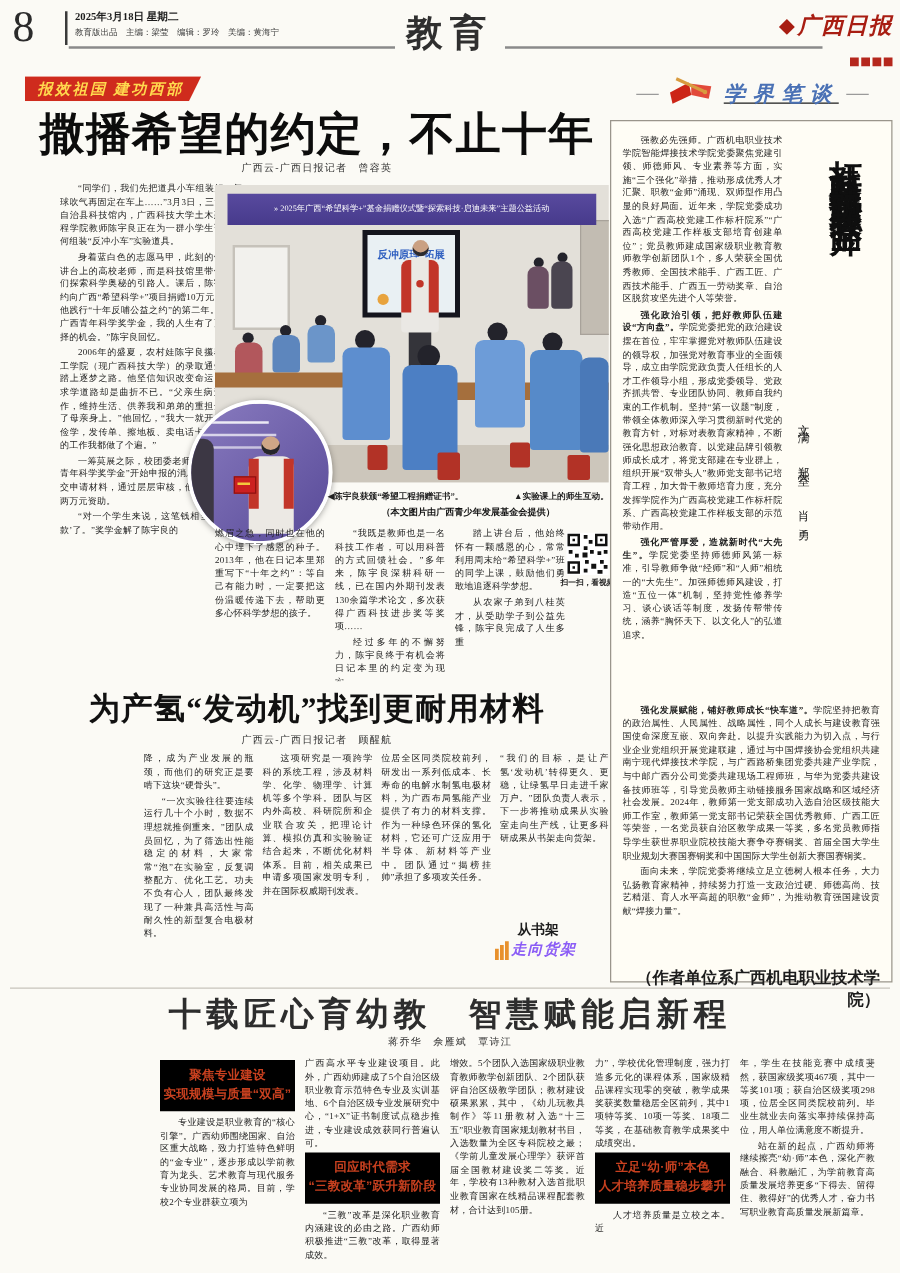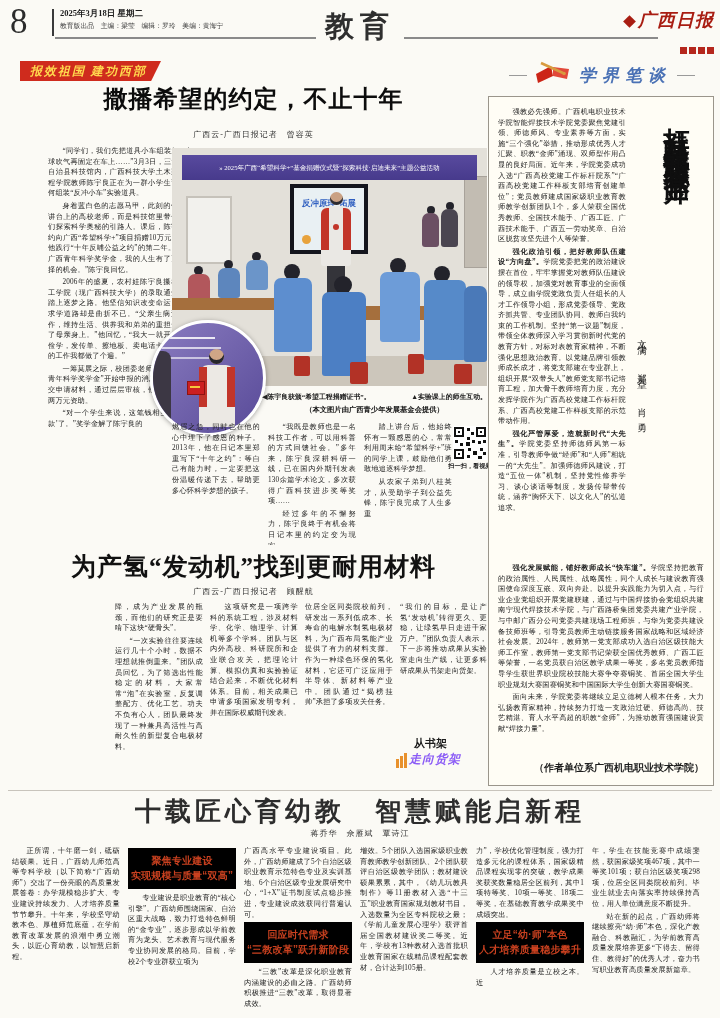--- a/index.html
+++ b/index.html
@@ -3,21 +3,21 @@
 <meta charset="utf-8">
 <style>
   html,body{margin:0;padding:0;background:#e9e7e2;}
   .page{position:relative;width:720px;height:1018px;background:#fbfaf5;overflow:hidden;
         font-family:"Liberation Serif","DejaVu Serif",serif;color:#1d1d1d;}
   .abs{position:absolute;}
   .body-col{position:absolute;font-size:7.2px;line-height:10.6px;text-align:justify;
             text-justify:inter-ideograph;color:#222;overflow:hidden;letter-spacing:.2px;}
   .body-col p{margin:0 0 2px;text-indent:2em;}
   .body-col p.noind{text-indent:0;}
-  .h1{font-family:"Liberation Sans","DejaVu Sans",sans-serif;font-weight:900;font-size:24px;
+  .h1{font-family:"Liberation Sans","DejaVu Sans",sans-serif;font-weight:900;font-size:36px;
       letter-spacing:1px;color:#0c0c0c;text-align:center;white-space:nowrap;}
   .h2{font-weight:900;font-size:25px;color:#111;text-align:center;letter-spacing:1px;white-space:nowrap;}
   .h3{font-family:"Liberation Sans","DejaVu Sans",sans-serif;font-weight:600;font-size:26px;
       color:#2d2d2d;text-align:center;letter-spacing:4px;white-space:nowrap;}
   .byline{font-size:8px;color:#333;text-align:center;letter-spacing:1px;}
   .ribbon{background:#cf2b1d;clip-path:polygon(0 0,100% 0,93% 100%,0 100%);
           color:#ffd94e;font-weight:bold;font-style:italic;font-size:12px;line-height:20px;
           padding:0 14px 0 10px;letter-spacing:2px;white-space:nowrap;}
   .subbox{background:#000000;color:#c8401f;font-weight:bold;font-size:10px;line-height:14.5px;
           text-align:center;padding:6px 2px;margin:2px 0 4px;font-family:"Liberation Sans",sans-serif;}
@@ -201,21 +201,21 @@
         <span style="display:inline-block;width:3px;height:12px;background:#e8912d;margin-right:1px;"></span>
         <span style="display:inline-block;width:3px;height:15px;background:#e8912d;margin-right:2px;"></span>
         <span style="font-family:'Liberation Sans',sans-serif;font-weight:900;font-style:italic;font-size:12px;color:#8b5cf6;letter-spacing:1px;">走向货架</span>
       </div>
     </div>
   </div>
 
   <div class="abs" style="left:8px;top:790px;width:704px;height:1px;background:#c8c4bc;"></div>
 
   <div class="abs" style="left:488px;top:58px;width:228px;height:730px;">
-    <div class="abs" style="left:0;top:2px;width:228px;display:flex;align-items:center;justify-content:center;gap:6px;">
+    <div class="abs" style="left:0;top:2px;width:228px;display:flex;align-items:center;justify-content:center;gap:6px;text-decoration:underline;">
       <span style="display:inline-block;width:18px;height:1px;background:#9a9a9a;"></span>
       <span>
         <svg width="40" height="26" viewBox="0 0 40 26">
           <path d="M3 14 L18 6 L20 16 L5 23 Z" fill="#cc2517"></path>
           <path d="M20 7 L36 9 L34 19 L20 16 Z" fill="#e2493a"></path>
           <path d="M8 3 L30 13" stroke="#d89b3f" stroke-width="2.5"></path>
           <circle cx="31" cy="13.5" r="1.8" fill="#d89b3f"></circle>
         </svg>
       </span>
       <span style="font-family:'Liberation Sans',sans-serif;font-weight:900;font-style:italic;font-size:17px;color:#4a71b5;letter-spacing:6px;">学界笔谈</span>
@@ -229,31 +229,28 @@
           <p><b>强化政治引领，把好教师队伍建设“方向盘”。</b><span>学院党委把党的政治建设摆在首位，牢牢掌握党对教师队伍建设的领导权，加强党对教育事业的全面领导，成立由学院党政负责人任组长的人才工作领导小组，形成党委领导、党政齐抓共管、专业团队协同、教师自我约束的工作机制。坚持“第一议题”制度，带领全体教师深入学习贯彻新时代党的教育方针，对标对表教育家精神，不断强化思想政治教育。以党建品牌引领教师成长成才，将党支部建在专业群上，组织开展“双带头人”教师党支部书记培育工程，加大骨干教师培育力度，充分发挥学院作为广西高校党建工作标杆院系、广西高校党建工作样板支部的示范带动作用。</span></p>
           <p><b>强化严管厚爱，造就新时代“大先生”。</b><span>学院党委坚持师德师风第一标准，引导教师争做“经师”和“人师”相统一的“大先生”。加强师德师风建设，打造“五位一体”机制，坚持党性修养学习、谈心谈话等制度，发扬传帮带传统，涵养“胸怀天下、以文化人”的弘道追求。</span></p>
         </div>
         <div class="vert" style="width:22px;height:452px;font-size:9.5px;letter-spacing:3px;color:#222;text-orientation:upright;overflow:hidden;">　　　　　　　　　　　　　　　　　　文小满　　郑天堂　　肖　勇</div>
         <div class="vert" style="width:56px;height:452px;font-size:26px;font-weight:900;letter-spacing:4px;color:#0f0f0f;line-height:56px;overflow:hidden;">打造新时代德技双馨职教『金师』</div>
       </div>
       <div class="body-col" style="position:static;width:206px;height:194px;margin-top:4px;">
         <p><b>强化发展赋能，铺好教师成长“快车道”。</b><span>学院坚持把教育的政治属性、人民属性、战略属性，同个人成长与建设教育强国使命深度互嵌、双向奔赴。以提升实践能力为切入点，与行业企业党组织开展党建联建，通过与中国焊接协会党组织共建南宁现代焊接技术学院，与广西路桥集团党委共建产业学院，与中邮广西分公司党委共建现场工程师班，与华为党委共建设备技师班等，引导党员教师主动链接服务国家战略和区域经济社会发展。2024年，教师第一党支部成功入选自治区级技能大师工作室，教师第一党支部书记荣获全国优秀教师、广西工匠等荣誉，一名党员获自治区教学成果一等奖，多名党员教师指导学生获世界职业院校技能大赛争夺赛铜奖、首届全国大学生职业规划大赛国赛铜奖和中国国际大学生创新大赛国赛铜奖。</span></p>
         <p>面向未来，学院党委将继续立足立德树人根本任务，大力弘扬教育家精神，持续努力打造一支政治过硬、师德高尚、技艺精湛、育人水平高超的职教“金师”，为推动教育强国建设贡献“焊接力量”。</p>
       </div>
-      <div style="text-align:right;font-size:10px;font-weight:bold;color:#1d1d1d;margin-top:4px;">（作者单位系广西机电职业技术学院）</div>
+      <div style="text-align:right;font-size:13px;font-weight:bold;color:#1d1d1d;margin-top:16px;">（作者单位系广西机电职业技术学院）</div>
     </div>
   </div>
 
   <div class="abs" style="left:12px;top:794px;width:696px;height:224px;overflow:hidden;">
     <div class="abs h3" style="left:0;top:0;width:696px;">十载匠心育幼教　智慧赋能启新程</div>
     <div class="abs byline" style="left:0;top:34px;width:696px;">蒋乔华　佘雁斌　覃诗江</div>
 
-    <div class="body-col" style="left:0;top:52px;width:108px;height:172px;">
-      <p>正所谓，十年磨一剑，砥砺结硕果。近日，广西幼儿师范高等专科学校（以下简称“广西幼师”）交出了一份亮眼的高质量发展答卷：办学规模稳步扩大、专业建设持续发力、人才培养质量节节攀升。十年来，学校坚守幼教本色、厚植师范底蕴，在学前教育改革发展的浪潮中勇立潮头，以匠心育幼教，以智慧启新程。</p>
-    </div>
     <div class="body-col" style="left:116px;top:52px;width:108px;height:172px;">
       <div class="subbox">
         <div>聚焦专业建设</div>
         <div>实现规模与质量“双高”</div>
       </div>
       <p>专业建设是职业教育的“核心引擎”。广西幼师围绕国家、自治区重大战略，致力打造特色鲜明的“金专业”，逐步形成以学前教育为龙头、艺术教育与现代服务专业协同发展的格局。目前，学校2个专业群获立项为</p>
     </div>
     <div class="body-col" style="left:232px;top:52px;width:108px;height:172px;">
       <p class="noind">广西高水平专业建设项目。此外，广西幼师建成了5个自治区级职业教育示范特色专业及实训基地、6个自治区级专业发展研究中心，“1+X”证书制度试点稳步推进，专业建设成效获同行普遍认可。</p>
       <div class="subbox">

